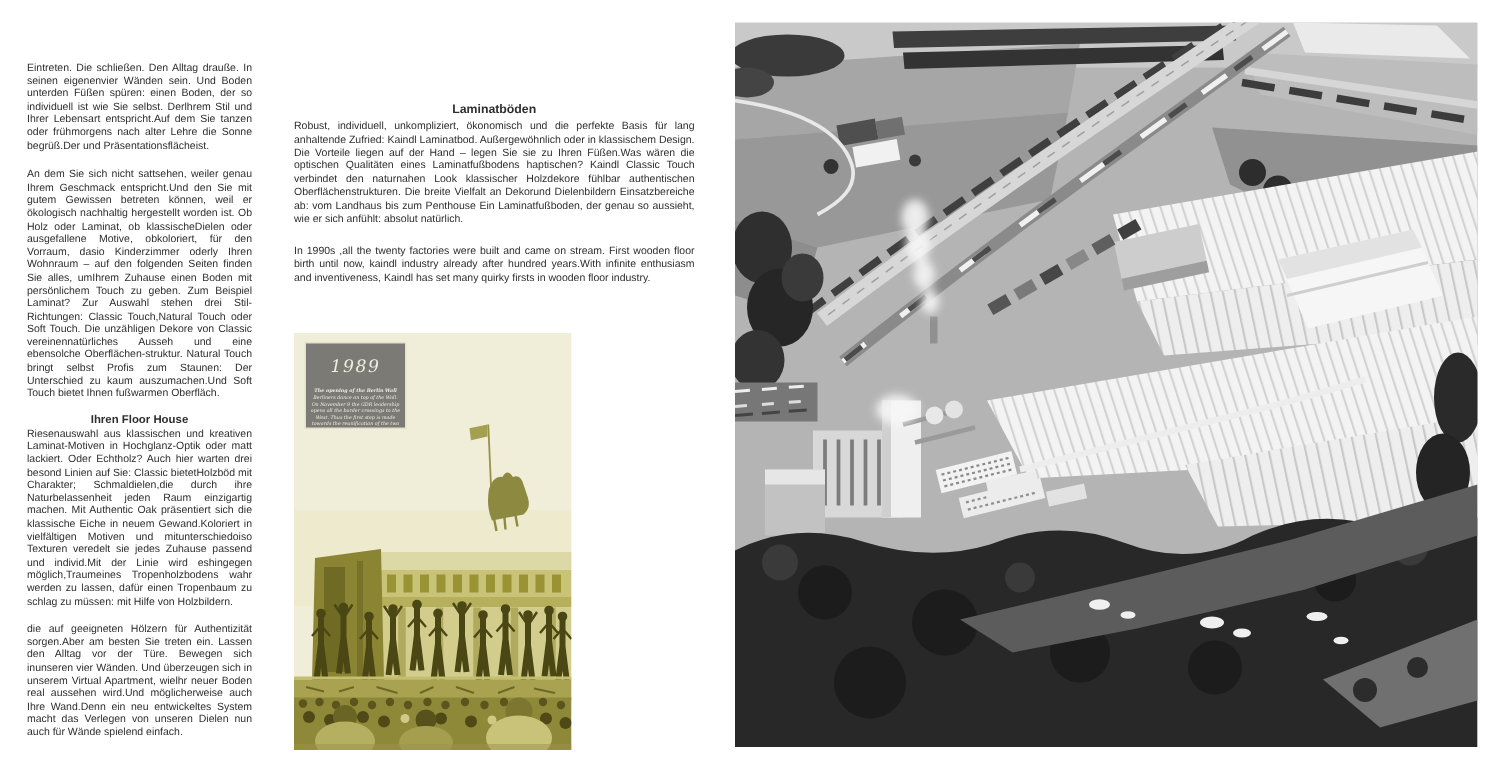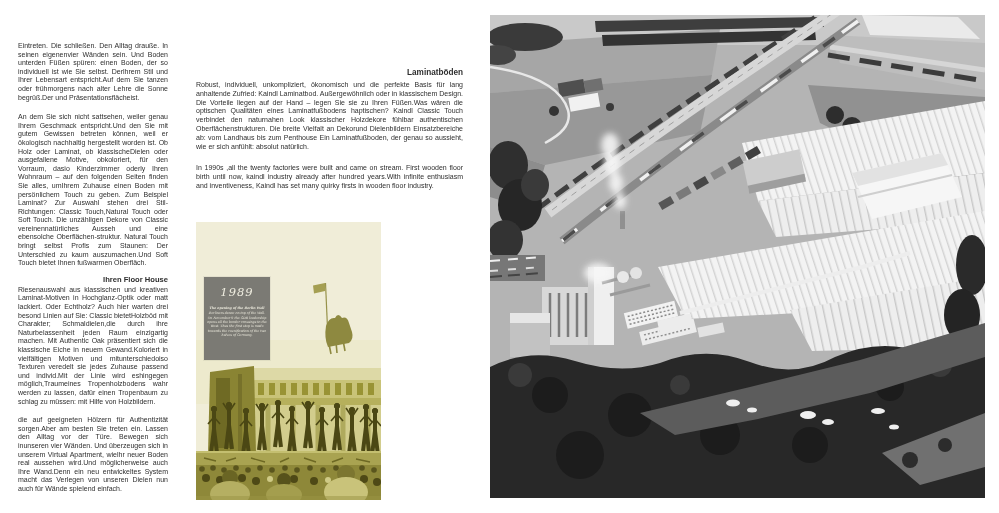--- a/index.html
+++ b/index.html
@@ -8,31 +8,30 @@
     font-family:"Liberation Sans",sans-serif;color:#2e2e2e;
   }
   
   .col{position:absolute;text-align:justify;}
   .col-left{left:18px;top:42px;width:150px;font-size:7px;line-height:8.6px;}
   .col-mid{left:196px;top:68px;width:267px;font-size:7px;line-height:8.8px;}
   .para{margin:0;}
   .col-left .p1{margin-bottom:11px;}
   .col-left .p2{margin-bottom:7px;}
   .col-left .p3{margin-bottom:10px;}
-  .subhead{margin:0 0 2px 0;font-size:7.6px;font-weight:bold;line-height:9px;text-align:right;}
+  .subhead{margin:0 0 2px 0;font-size:7.6px;font-weight:bold;line-height:9px;text-align:center;}
   .col-mid .subhead{font-size:8.2px;margin-bottom:4px;}
   .col-mid .gap{margin-top:13px;}
   
   .inset{position:absolute;left:196px;top:222px;width:185px;height:278px;}
   .inset svg{position:absolute;left:0;top:0;display:block;}
   .inset-box{
-    position:absolute;left:8px;top:7px;width:66px;height:83px;background:#7b7a74;
+    position:absolute;left:8px;top:7px;width:66px;height:56px;background:#7b7a74;
     color:#efede0;text-align:center;font-family:"DejaVu Serif",serif;font-style:italic;
     box-shadow:0 0 0 1px rgba(0,0,0,0.05);
-    margin-top:48px;
   }
   .year{font-size:11.5px;letter-spacing:1px;margin-top:8px;}
   .cap{
     position:absolute;left:3px;top:29px;width:120px;
     transform:scale(.5);transform-origin:0 0;
     font-size:6.4px;line-height:1.38;
   }
   .cap-title{font-weight:bold;margin-bottom:1px;}
   
   .aerial{position:absolute;left:490px;top:15px;width:495px;height:483px;}

